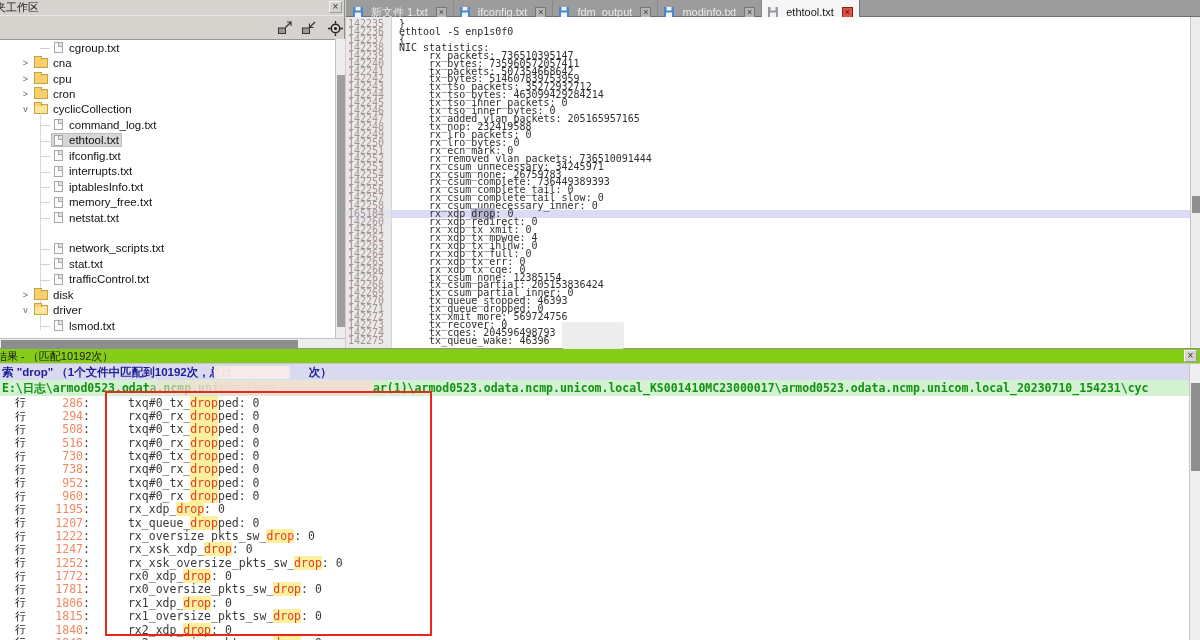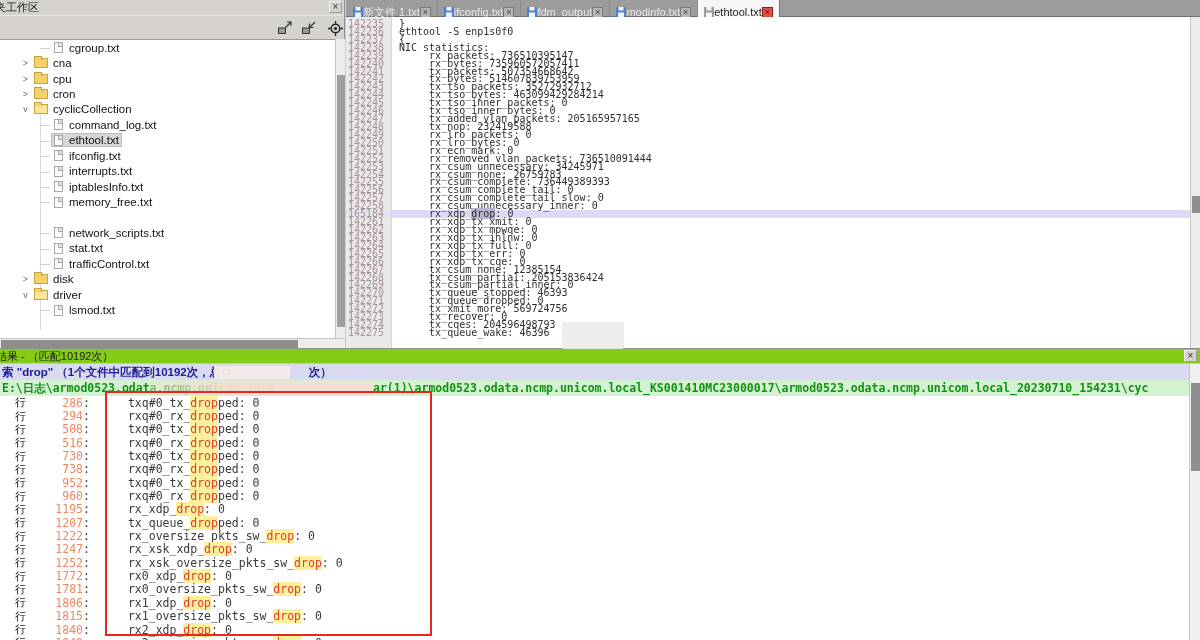--- a/index.html
+++ b/index.html
@@ -33,21 +33,21 @@
   .tree-row.sel .label-wrap { background:#d7d7d7; outline:1px solid #bdbdbd; }
   .label-wrap { display:flex; align-items:center; padding:0 2px; }
 
   .tree-vscroll { position:absolute; left:335px; top:39px; width:10px; height:299px; background:#ededed; border-left:1px solid #c2c2c2; }
   .tree-vscroll .thumb { position:absolute; left:1px; width:8px; top:36px; height:252px; background:#9e9e9e; }
   .tree-hscroll { position:absolute; left:0; top:338px; width:345px; height:10px; background:#ededed; border-top:1px solid #c2c2c2; }
   .tree-hscroll .thumb { position:absolute; top:1px; height:8px; left:1px; width:297px; background:#8e8e8e; }
 
   
   #tabbar { position:absolute; left:346px; top:0; width:854px; height:17px; background:#9c9c9c; border-bottom:1px solid #6f6f6f; display:flex; align-items:stretch; padding-left:1px; }
-  .tab { display:flex; align-items:center; gap:0; padding:12px 6px; font-size:11px; color:#e9e9e9; border-right:1px solid #8a8a8a; cursor:default; white-space:nowrap; }
+  .tab { display:flex; align-items:center; gap:8px; padding:12px 6px; font-size:11px; color:#e9e9e9; border-right:1px solid #8a8a8a; cursor:default; white-space:nowrap; }
   .tab.active { background:#f6f6f6; color:#1a1a1a; border-right:1px solid #777; }
   .tab .floppy { width:10px; height:10px; flex:none; }
   .tab-x { width:11px; height:11px; flex:none; border:1px solid #777; background:#b5b5b5; color:#3c3c3c; font-size:9px; line-height:9px; text-align:center; }
   .tab.active .tab-x { background:#de5149; border-color:#8d1d15; color:#5d0803; }
 
   
   #editor { position:absolute; left:346px; top:17px; width:844px; height:331px; background:#ffffff; overflow:hidden; }
   #gutter-backdrop { position:absolute; left:0; top:0; width:46px; height:331px; background:#e9e9e9; border-right:1px solid #d5d5d5; }
   #editor-lines { position:absolute; left:0; top:3px; right:0; }
   .ed-row { display:flex; height:7.93px; line-height:8px; font-family:"DejaVu Sans Mono", monospace; font-size:10px; }
@@ -182,20 +182,26 @@
             <span class="ico-file"></span>
             <span class="label">iptablesInfo.txt</span>
           </span>
         </div>
         <div class="tree-row lv2">
           <span class="label-wrap">
             <span class="ico-file"></span>
             <span class="label">memory_free.txt</span>
           </span>
         </div>
+        <div class="tree-row lv2">
+          <span class="label-wrap">
+            <span class="ico-file"></span>
+            <span class="label">netstat.txt</span>
+          </span>
+        </div>
         <div class="tree-row lv2 blank"></div>
         <div class="tree-row lv2">
           <span class="label-wrap">
             <span class="ico-file"></span>
             <span class="label">network_scripts.txt</span>
           </span>
         </div>
         <div class="tree-row lv2">
           <span class="label-wrap">
             <span class="ico-file"></span>
@@ -382,26 +388,30 @@
         </div>
         <div class="ed-row">
           <span class="ln">142258</span>
           <span class="lt">     rx_csum_unnecessary_inner: 0</span>
         </div>
         <div class="ed-row hl">
           <span class="ln">165184</span>
           <span class="lt">     rx_xdp_<span class="ed-sel">drop</span>: 0</span>
         </div>
         <div class="ed-row">
+          <span class="ln">142260</span>
+          <span class="lt">     rx_xdp_redirect: 0</span>
+        </div>
+        <div class="ed-row">
           <span class="ln">142261</span>
           <span class="lt">     rx_xdp_tx_xmit: 0</span>
         </div>
         <div class="ed-row">
           <span class="ln">142262</span>
-          <span class="lt">     rx_xdp_tx_mpwqe: 0</span>
+          <span class="lt">     rx_xdp_tx_mpwqe: 4</span>
         </div>
         <div class="ed-row">
           <span class="ln">142263</span>
           <span class="lt">     rx_xdp_tx_inlnw: 0</span>
         </div>
         <div class="ed-row">
           <span class="ln">142264</span>
           <span class="lt">     rx_xdp_tx_full: 0</span>
         </div>
         <div class="ed-row">

